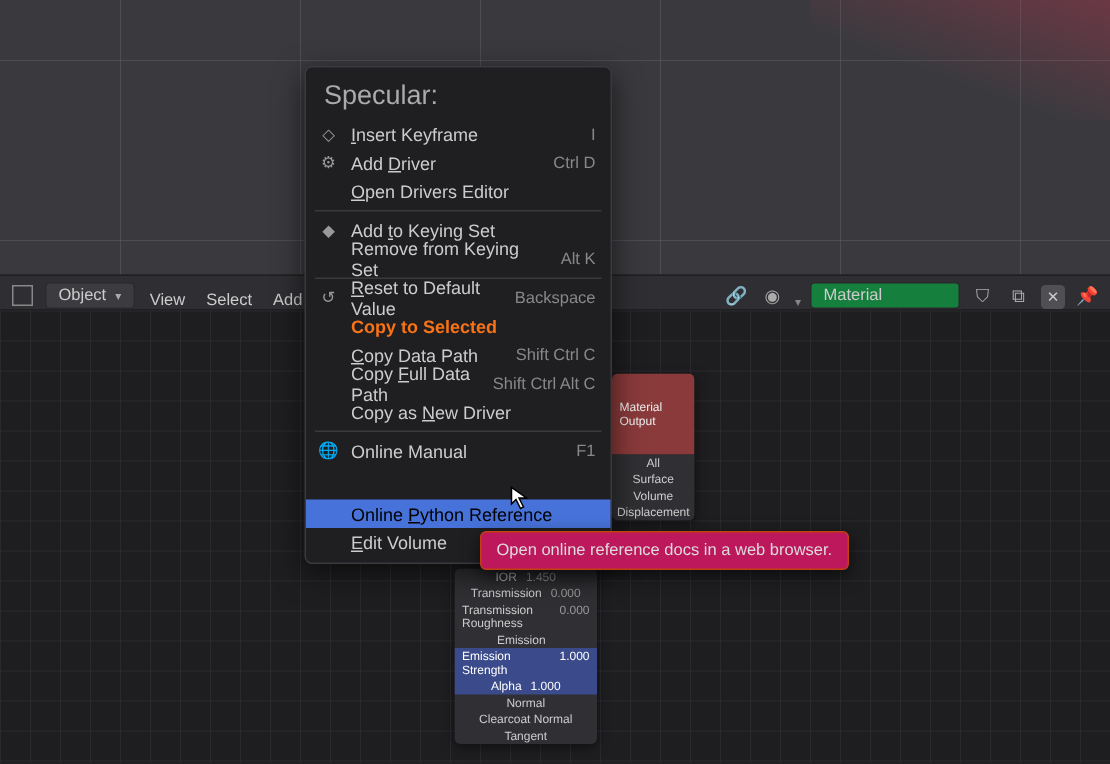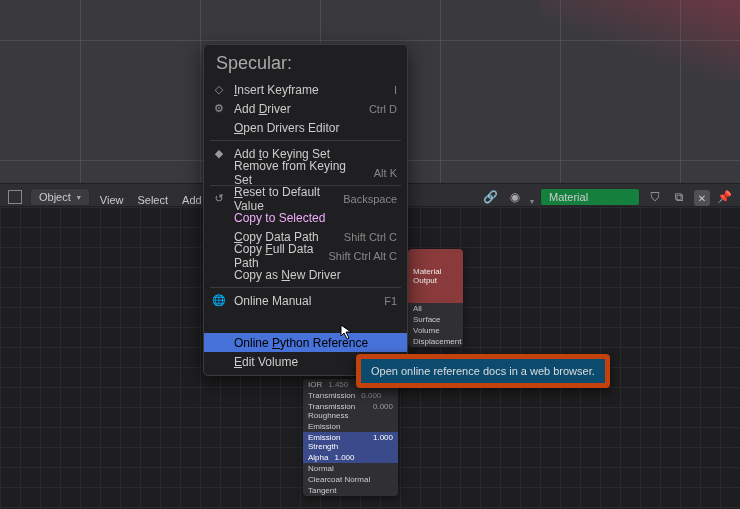--- a/index.html
+++ b/index.html
@@ -51,53 +51,52 @@
   background-size: 20px 20px;
 }
 
 
 .node {
   position: absolute; border-radius: 4px; overflow: hidden;
   box-shadow: 0 2px 8px rgba(0,0,0,.5); font-size: 8px; color: #ccc;
 }
 .node-header { background: #8a3a3a; padding: 18px 5px; font-size: 8px; color: #eee; }
 .node-body { background: #303034; }
-.node-row { padding: 1px 5px; display: flex; justify-content: flex-start; gap: 6px; }
+.node-row { padding: 1px 5px; display: flex; justify-content: center; gap: 6px; }
 .node-row .v { color: #999; }
 .node-row.hl { background: #3a4a8a; color: #fff; }
 .node-row.hl .v { color: #fff; }
 
 
 .context-menu {
   position: absolute; top: 44px; left: 203px; width: 205px;
   background: #1f1f22; border: 1px solid #3a3a3e; border-radius: 5px;
   box-shadow: 0 6px 20px rgba(0,0,0,.6); font-size: 12px; color: #ccc;
   padding: 4px 0;
 }
 .cm-title { padding: 4px 12px 6px; color: #aaa; font-size: 18px; }
 .cm-item {
   display: flex; align-items: center; padding: 3px 10px 3px 8px; gap: 8px;
   position: relative; height: 19px;
 }
 .cm-item .ic { width: 14px; display: flex; justify-content: center; color: #999; font-size: 11px; }
 .cm-item .lbl { flex: 1; }
 .cm-item .lbl .u { text-decoration: underline; }
 .cm-item .sc { color: #888; font-size: 11px; }
-.cm-item.disabled { color: #f0abfc; }
+.cm-item.disabled { color: #f97316; font-weight: bold; }
 .cm-item.hover { background: #4772d9; color: #000000; margin-top: 23px; }
 .cm-item.hover .sc { color: #dfe8ff; }
 .cm-sep { height: 1px; background: #3a3a3e; margin: 3px 6px; }
 
 
 .tooltip {
   position: absolute; top: 354px; left: 320px;
-  background: #0c4a6e; border: 5px solid #c2410c; border-radius: 4px;
+  background: #be185d; border: 1px solid #c2410c; border-radius: 4px;
   padding: 6px 10px; font-size: 11px; color: #ddd;
   box-shadow: 0 4px 12px rgba(0,0,0,.6);
-  margin-left: 36px;
 }
 
 
 .cursor {
   position: absolute; top: 324px; left: 340px; width: 16px; height: 16px;
   pointer-events: none; z-index: 1000;
 }
 .cursor svg { width: 16px; height: 16px; }
 
 .cube-ic { width:14px; height:14px; border:1px solid #888; display:inline-block; }

